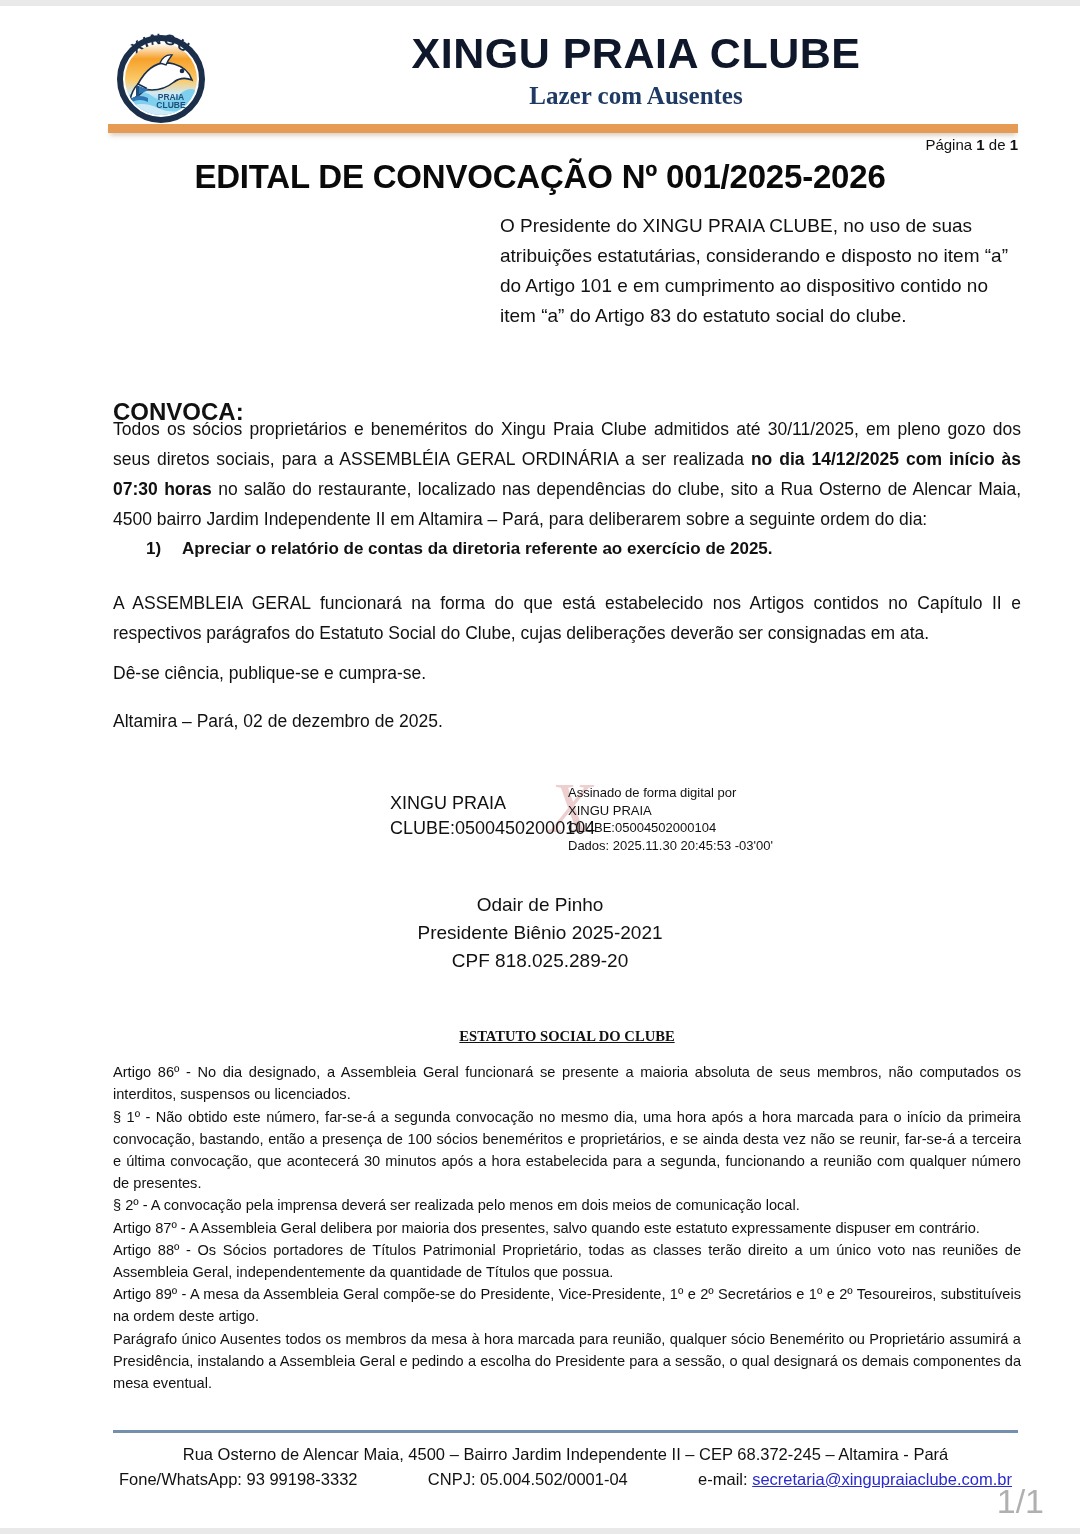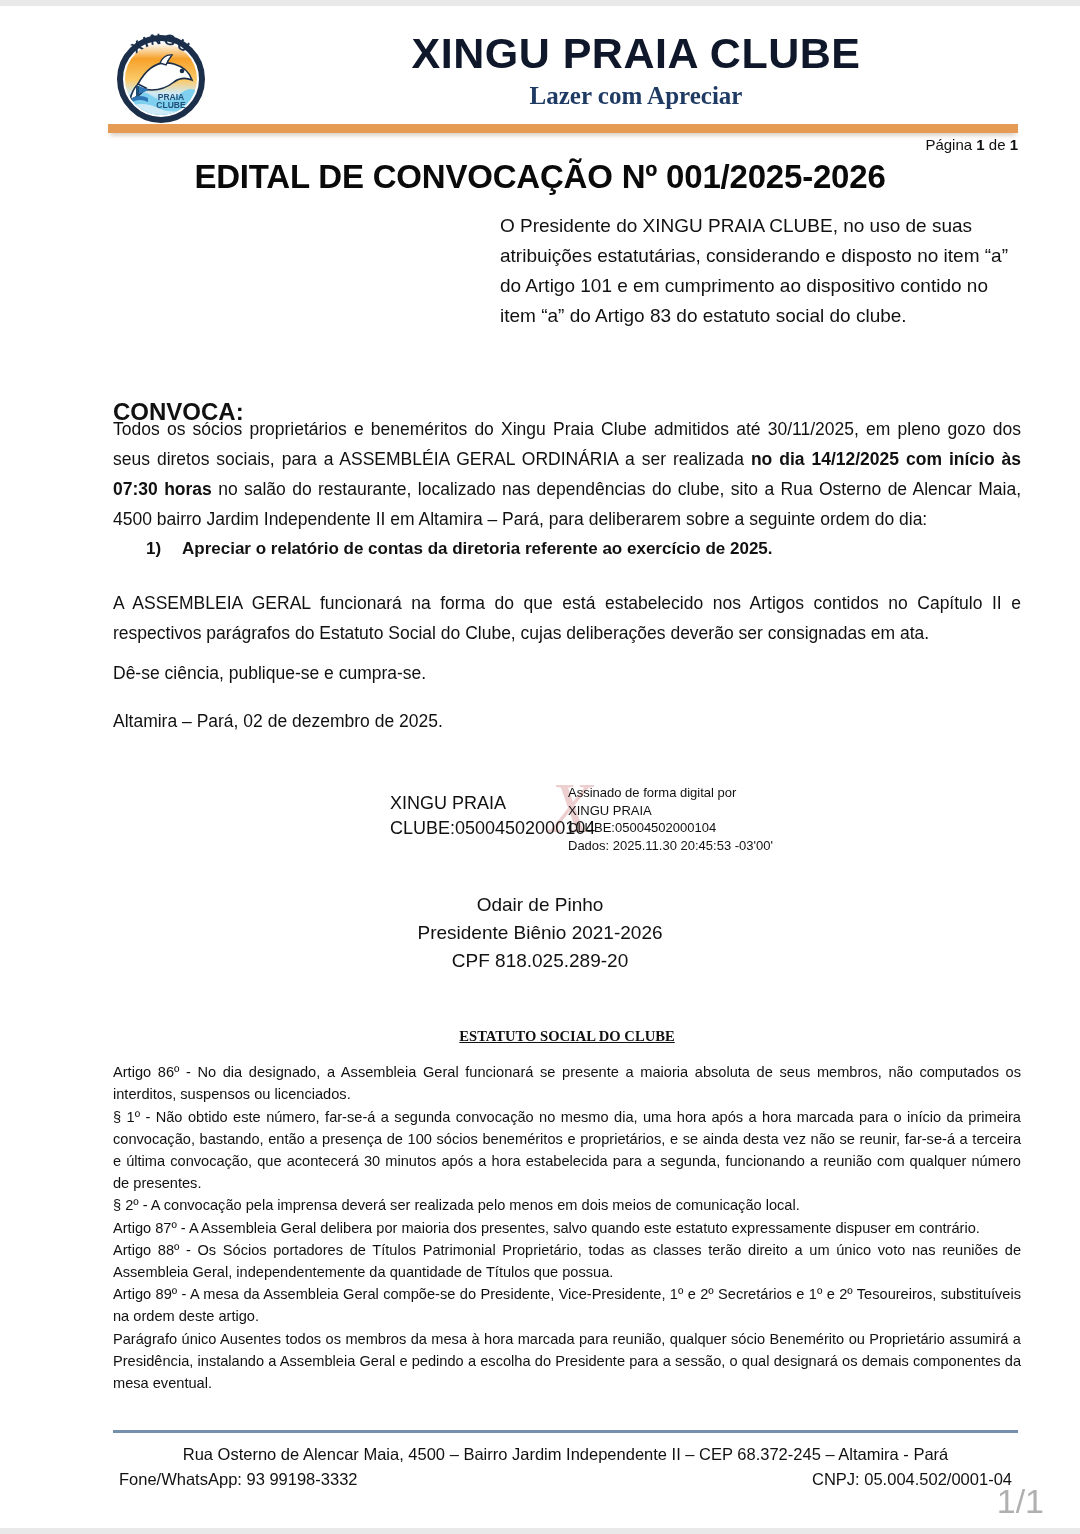--- a/index.html
+++ b/index.html
@@ -322,21 +322,21 @@
           <text font-family="Liberation Sans, sans-serif" font-size="15" font-weight="bold" fill="#1B2E4A" letter-spacing="1.5">
             <textPath href="#arcTop" startOffset="50%" text-anchor="middle">XINGU</textPath>
           </text>
           <text x="63" y="76" font-family="Liberation Sans, sans-serif" font-size="8.5" font-weight="bold" fill="#1F4E79" text-anchor="middle">PRAIA</text>
           <text x="63" y="84" font-family="Liberation Sans, sans-serif" font-size="8.5" font-weight="bold" fill="#1F4E79" text-anchor="middle">CLUBE</text>
         </svg>
       </div>
 
       <div class="org-block">
         <div class="org-title">XINGU PRAIA CLUBE</div>
-        <div class="org-tagline">Lazer com Apreciar</div>
+        <div class="org-tagline">Lazer com Ausentes</div>
       </div>
 
       <div class="rule-orange"></div>
 
       <div class="page-counter"><span>Página </span><b>1</b><span> de </span><b>1</b></div>
     </div>
 
     <div class="doc-title">EDITAL DE CONVOCAÇÃO Nº 001/2025-2026</div>
 
     <div class="intro">O Presidente do XINGU PRAIA CLUBE, no uso de suas atribuições estatutárias, considerando e disposto no item “a” do Artigo 101 e em cumprimento ao dispositivo contido no item “a” do Artigo 83 do estatuto social do clube.</div>
@@ -362,39 +362,40 @@
       <div class="sig-right">
         <div>Assinado de forma digital por</div>
         <div>XINGU PRAIA</div>
         <div>CLUBE:05004502000104</div>
         <div>Dados: 2025.11.30 20:45:53 -03'00'</div>
       </div>
     </div>
 
     <div class="signer">
       <div>Odair de Pinho</div>
-      <div>Presidente Biênio 2021-2026</div>
+      <div>Presidente Biênio 2025-2021</div>
       <div>CPF 818.025.289-20</div>
     </div>
 
     <div class="statute">
       <span class="statute-title">ESTATUTO SOCIAL DO CLUBE</span>
       <p>Artigo 86º - No dia designado, a Assembleia Geral funcionará se presente a maioria absoluta de seus membros, não computados os interditos, suspensos ou licenciados.</p>
       <p>§ 1º - Não obtido este número, far-se-á a segunda convocação no mesmo dia, uma hora após a hora marcada para o início da primeira convocação, bastando, então a presença de 100 sócios beneméritos e proprietários, e se ainda desta vez não se reunir, far-se-á a terceira e última convocação, que acontecerá 30 minutos após a hora estabelecida para a segunda, funcionando a reunião com qualquer número de presentes.</p>
       <p>§ 2º - A convocação pela imprensa deverá ser realizada pelo menos em dois meios de comunicação local.</p>
       <p>Artigo 87º - A Assembleia Geral delibera por maioria dos presentes, salvo quando este estatuto expressamente dispuser em contrário.</p>
       <p>Artigo 88º - Os Sócios portadores de Títulos Patrimonial Proprietário, todas as classes terão direito a um único voto nas reuniões de Assembleia Geral, independentemente da quantidade de Títulos que possua.</p>
       <p>Artigo 89º - A mesa da Assembleia Geral compõe-se do Presidente, Vice-Presidente, 1º e 2º Secretários e 1º e 2º Tesoureiros, substituíveis na ordem deste artigo.</p>
       <p>Parágrafo único Ausentes todos os membros da mesa à hora marcada para reunião, qualquer sócio Benemérito ou Proprietário assumirá a Presidência, instalando a Assembleia Geral e pedindo a escolha do Presidente para a sessão, o qual designará os demais componentes da mesa eventual.</p>
     </div>
 
     <div class="rule-footer"></div>
     <div class="footer">
       <div>Rua Osterno de Alencar Maia, 4500  –  Bairro Jardim Independente II  –  CEP 68.372-245  –  Altamira - Pará</div>
       <div class="footer-row2">
         <span>Fone/WhatsApp: 93 99198-3332</span>
         <span>CNPJ: 05.004.502/0001-04</span>
+        <span><span>e-mail: </span><a class="mail-link" href="#">secretaria@xingupraiaclube.com.br</a></span>
       </div>
     </div>
   </div>
 
   <div class="page-indicator">1/1</div>
 </div>
 
 </body></html>

